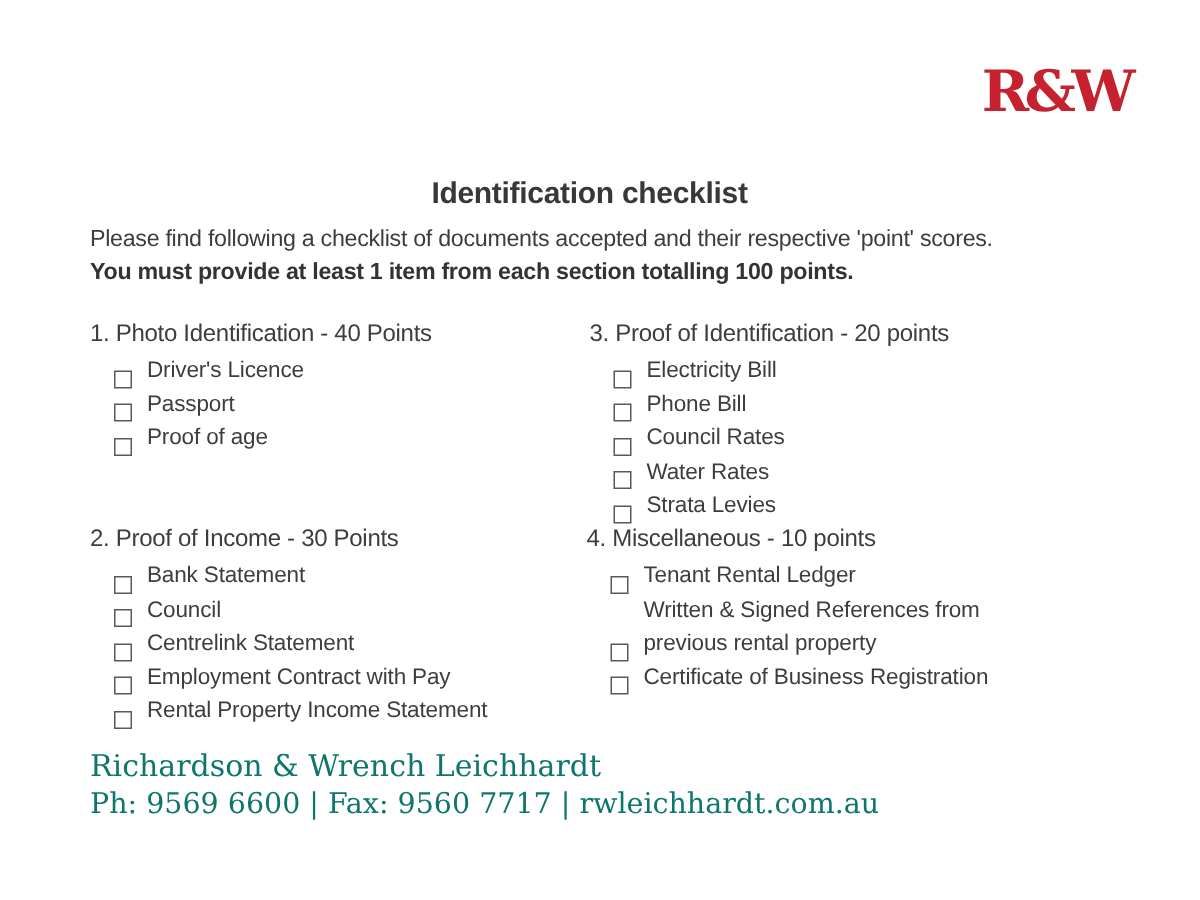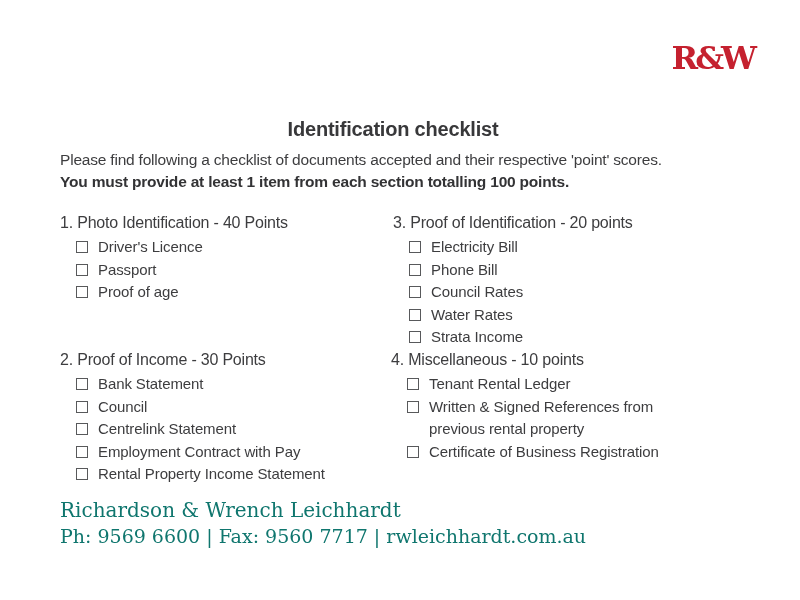--- a/index.html
+++ b/index.html
@@ -10,21 +10,21 @@
     color: #3d3d3f;
     overflow: hidden;
     position: relative;
   }
   .page { position: relative; width: 800px; height: 600px; background: #ffffff; }
 
   .logo {
     position: absolute; top: 42px; right: 46px;
     font-family: "DejaVu Serif", serif;
     font-weight: bold;
-    font-size: 32px; line-height: 1;
+    font-size: 38px; line-height: 1;
     letter-spacing: -3px;
     color: #c5212f;
   }
 
   .title {
     position: absolute; top: 118px; left: 0; width: 786px;
     text-align: center;
     font-size: 20px; font-weight: bold;
     color: #38383a;
     letter-spacing: -0.2px;
@@ -44,21 +44,21 @@
   .section.s4 { left: 391px; top: 349px; }
 
   .section-heading {
     font-size: 16px; line-height: 22px;
     letter-spacing: -0.2px;
     margin-bottom: 2px;
     color: #3d3d3f;
   }
 
   .item-row {
-    display: flex; align-items: flex-start;
+    display: flex; align-items: flex-end;
     padding-left: 16px;
     min-height: 22.5px;
   }
   .checkbox {
     width: 12px; height: 12px;
     border: 1.5px solid #58595b;
     background: #ffffff;
     margin: 5px 10px 0 0;
     flex-shrink: 0;
     cursor: pointer;
@@ -145,21 +145,21 @@
     <div class="item-row">
       <span class="checkbox"></span>
       <span class="item-label">Council Rates</span>
     </div>
     <div class="item-row">
       <span class="checkbox"></span>
       <span class="item-label">Water Rates</span>
     </div>
     <div class="item-row">
       <span class="checkbox"></span>
-      <span class="item-label">Strata Income</span>
+      <span class="item-label">Strata Levies</span>
     </div>
   </div>
 
   <div class="section s4">
     <div class="section-heading">4. Miscellaneous - 10 points</div>
     <div class="item-row">
       <span class="checkbox"></span>
       <span class="item-label">Tenant Rental Ledger</span>
     </div>
     <div class="item-row">

